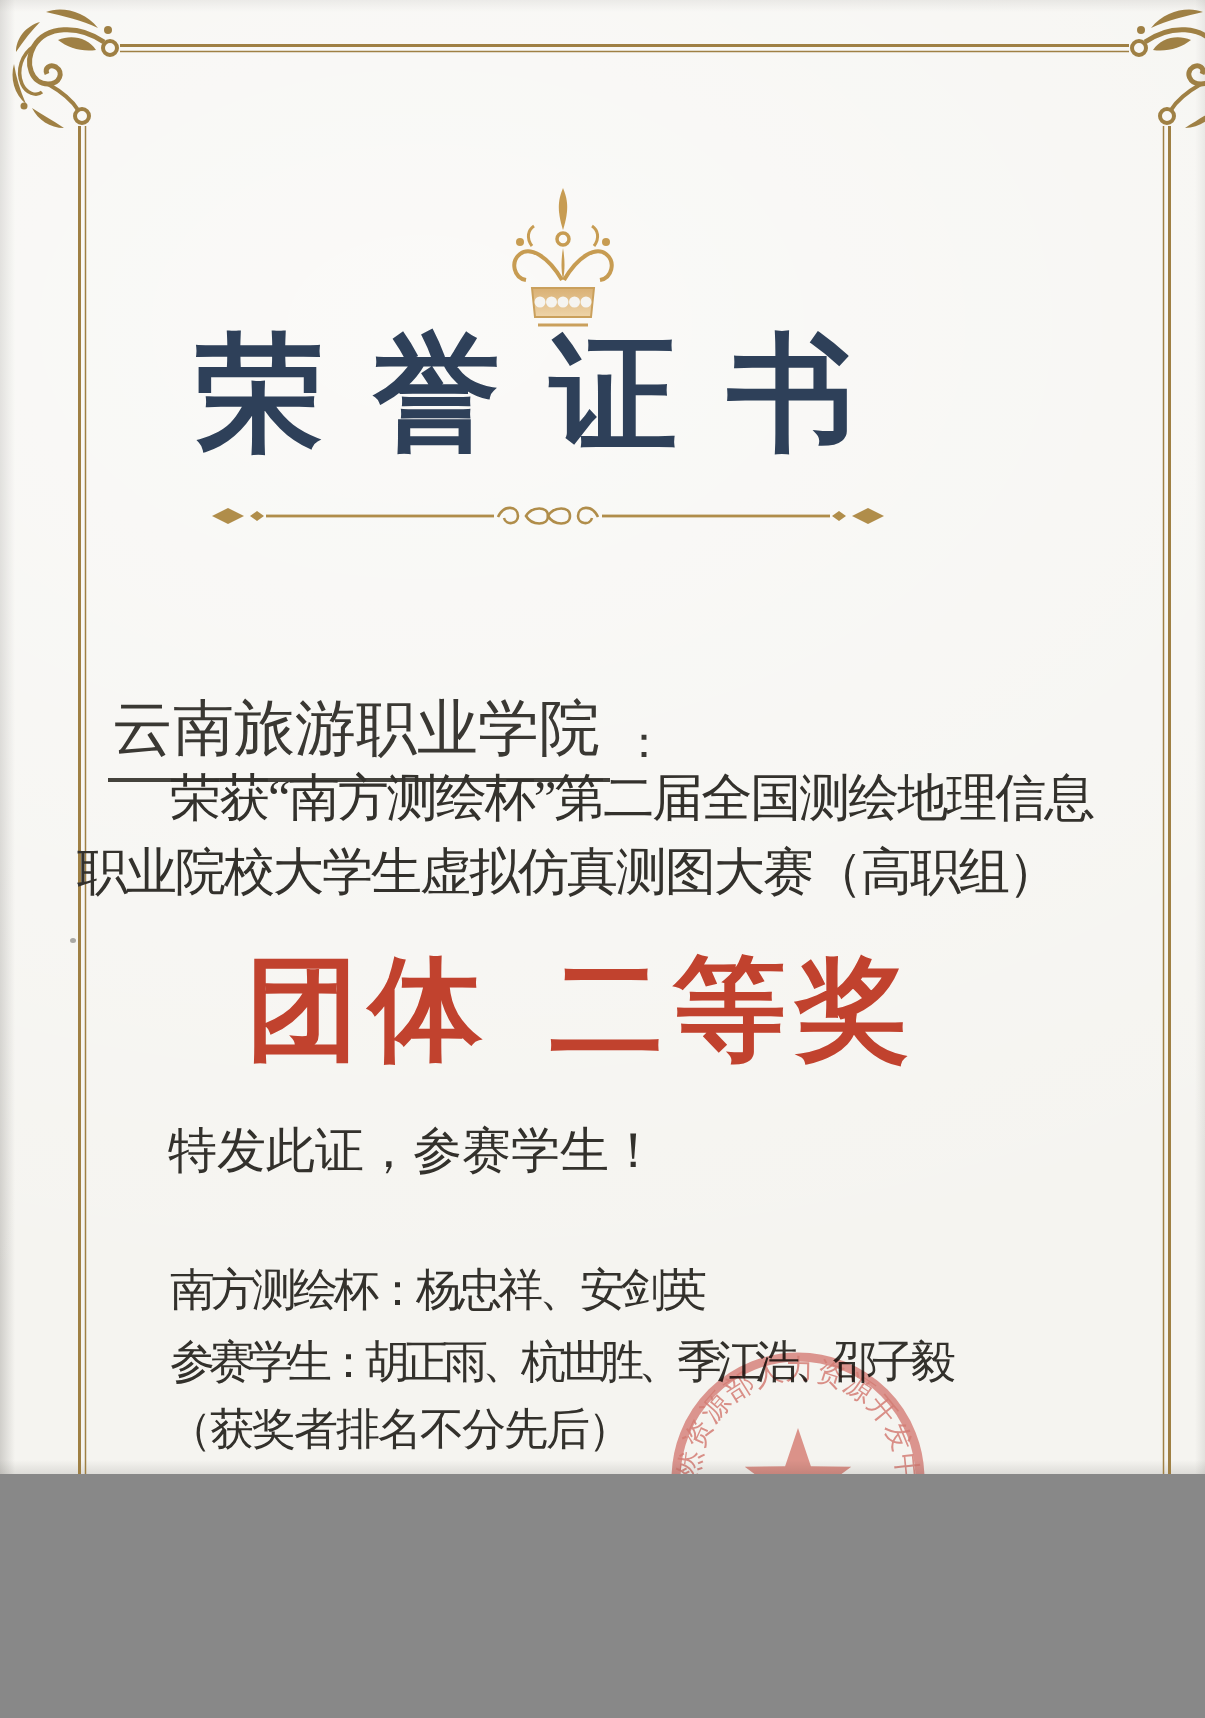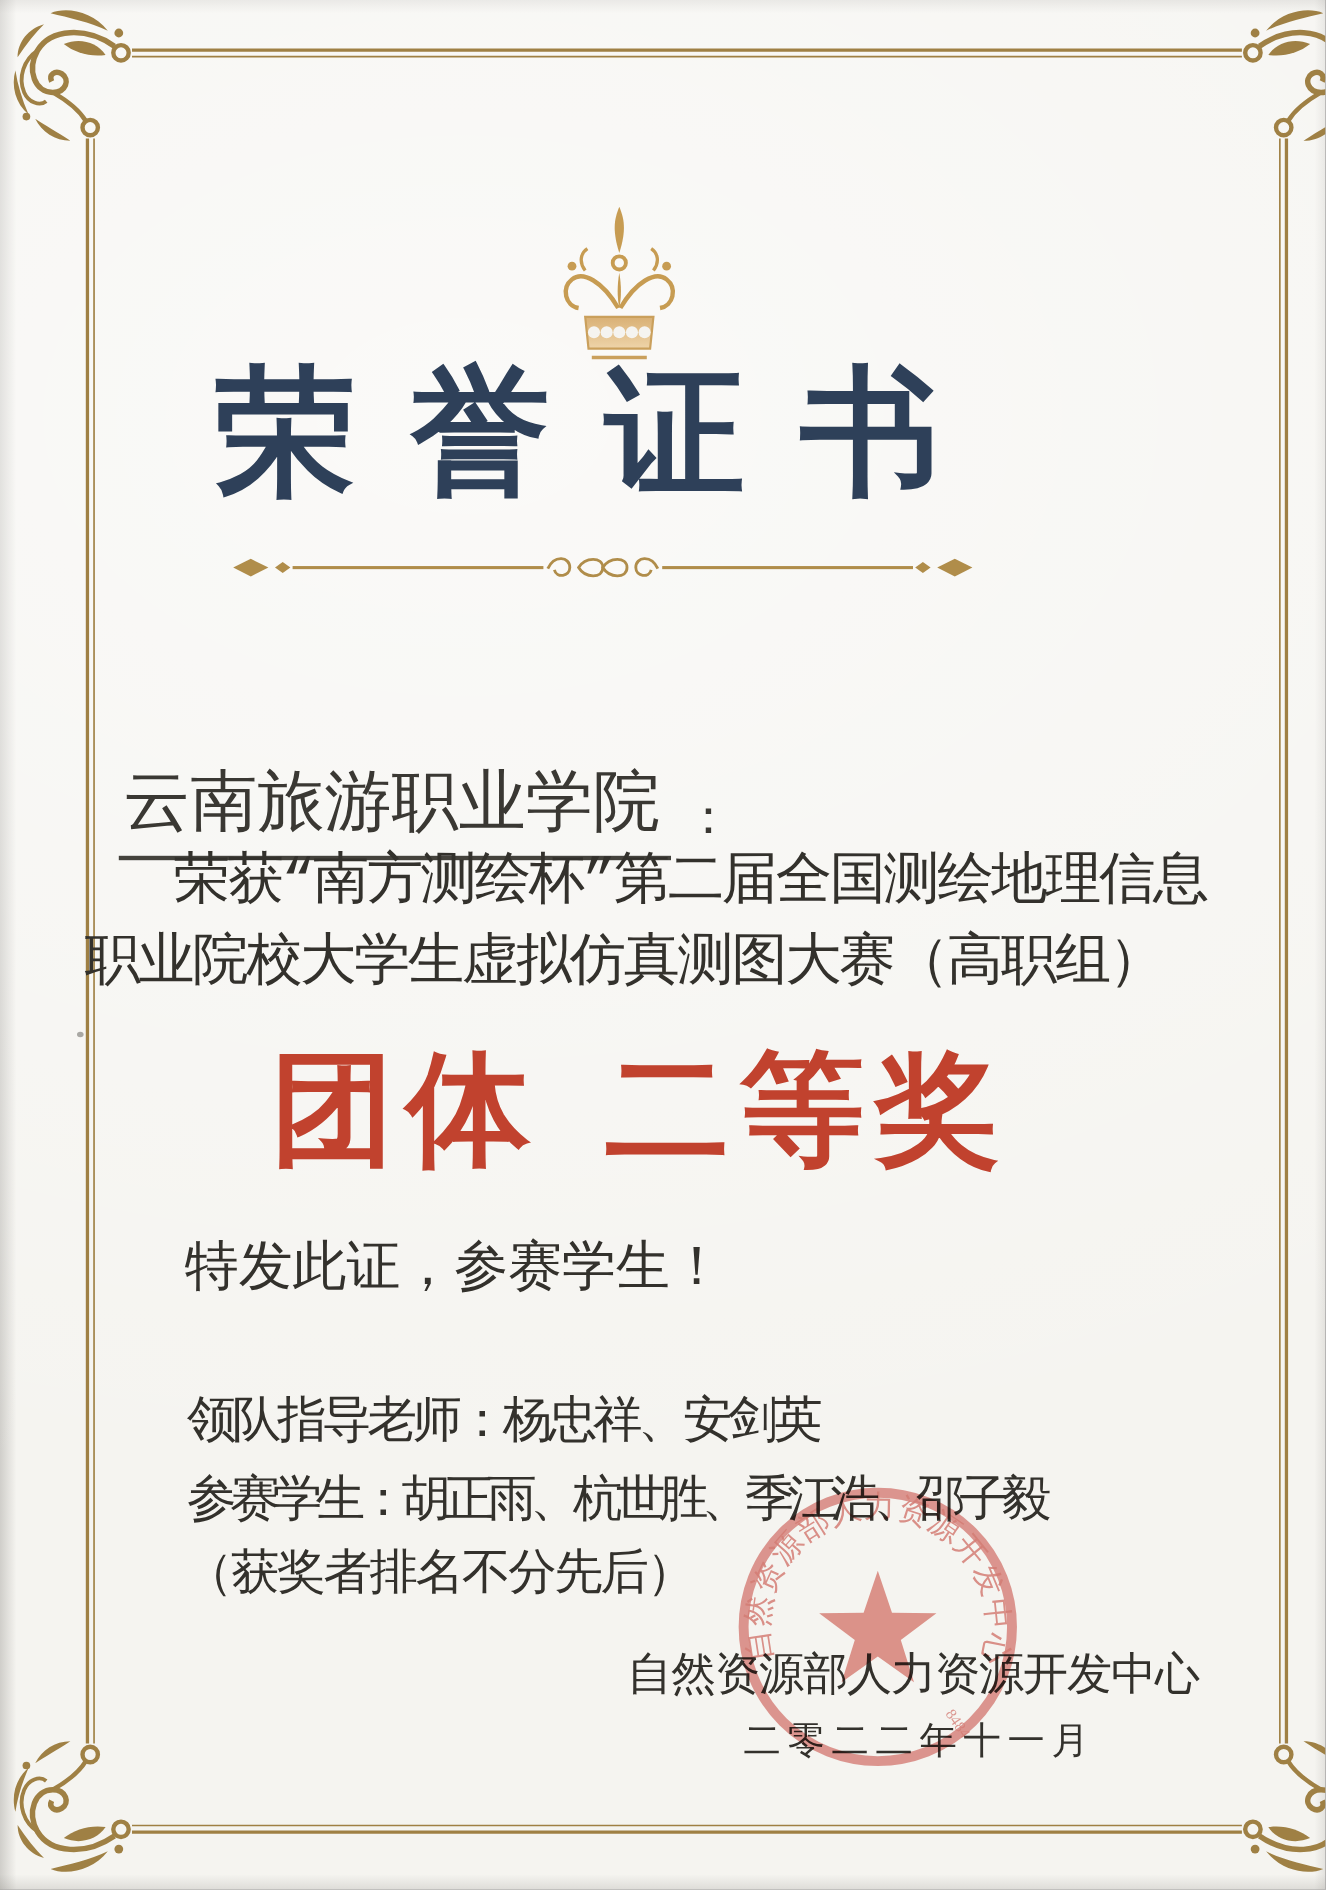--- a/index.html
+++ b/index.html
@@ -1,17 +1,17 @@
 <!DOCTYPE html>
 <html><head>
 <meta charset="utf-8">
 <style>
   html,body{margin:0;padding:0;background:#888;}
   .page{
-    position:relative;width:1205px;height:1718px;margin:0 auto;overflow:hidden;
+    position:relative;width:1205px;height:1474px;margin:0 auto;overflow:hidden;
     background-color:#f5f4f0;
     background-image:
       radial-gradient(1500px 1000px at 35% 22%, rgba(255,255,255,.55), rgba(255,255,255,0)),
       linear-gradient(90deg, rgba(96,93,88,.25) 0, rgba(96,93,88,0) 15px),
       linear-gradient(270deg, rgba(96,93,88,.12) 0, rgba(96,93,88,0) 10px),
       linear-gradient(180deg, rgba(96,93,88,.14) 0, rgba(96,93,88,0) 12px),
       linear-gradient(0deg, rgba(96,93,88,.16) 0, rgba(96,93,88,0) 14px);
     font-family:"Liberation Serif","DejaVu Serif",serif;
     color:#36342f;
   }
@@ -24,21 +24,21 @@
     letter-spacing:50px;white-space:nowrap;line-height:1.08;
   }
   .divider{position:absolute;left:208px;top:498px;}
   .recipient-row{position:absolute;left:108px;top:688px;white-space:nowrap;}
   .recipient-name{
     display:inline-block;font-size:61px;color:#3a3833;
     padding:0 10px 8px 4px;border-bottom:4px solid #44423c;
   }
   .recipient-colon{display:inline-block;font-size:44px;margin-left:12px;vertical-align:bottom;padding-bottom:10px;color:#3a3833;}
   .body-line{position:absolute;font-size:51px;letter-spacing:-2px;white-space:nowrap;color:#33312c;}
-  .body-line1{left:158px;top:764px;font-family:Liberation Mono, monospace;}
+  .body-line1{left:170px;top:764px;}
   .body-line2{left:77px;top:838px;}
   .award{
     position:absolute;left:246px;top:948px;white-space:nowrap;
     font-size:113px;font-weight:bold;color:#c1422e;letter-spacing:10px;line-height:1.1;
   }
   .award-gap{display:inline-block;width:58px;}
   .closing{position:absolute;left:168px;top:1118px;font-size:49px;white-space:nowrap;color:#33312c;}
   .credit{position:absolute;white-space:nowrap;color:#33312c;}
   .leaders{left:170px;top:1260px;font-size:45px;letter-spacing:-4px;}
   .students{left:170px;top:1332px;font-size:45px;letter-spacing:-6px;}
@@ -150,21 +150,21 @@
     <span class="recipient-name">云南旅游职业学院</span><span class="recipient-colon">：</span>
   </div>
 
   <div class="body-line body-line1">荣获“南方测绘杯”第二届全国测绘地理信息</div>
   <div class="body-line body-line2">职业院校大学生虚拟仿真测图大赛（高职组）</div>
 
   <div class="award"><span>团体</span><span class="award-gap"></span><span>二等奖</span></div>
 
   <div class="closing">特发此证，参赛学生！</div>
 
-  <div class="credit leaders">领队指导老师：杨忠祥、安剑英</div>
+  <div class="credit leaders">南方测绘杯：杨忠祥、安剑英</div>
   <div class="credit note">（获奖者排名不分先后）</div>
   <div class="credit students">参赛学生：胡正雨、杭世胜、季江浩、邵子毅</div>
 
   <div class="issuer">自然资源部人力资源开发中心</div>
   <div class="date">二零二二年十一月</div>
 
   <svg class="seal" width="270" height="270" viewBox="0 0 270 270" aria-hidden="true">
     <defs>
       <path id="sealArc" d="M 39.4,164.2 A 100,100 0 1 1 230.6,164.2" fill="none"></path>
     </defs>

